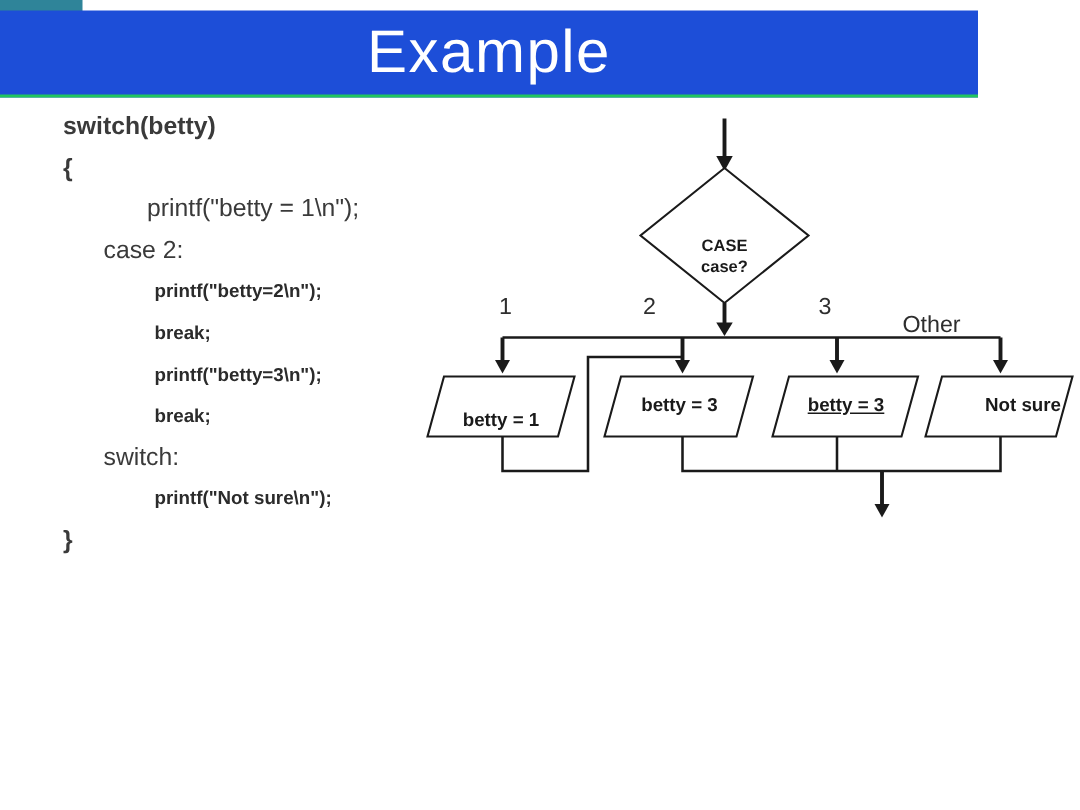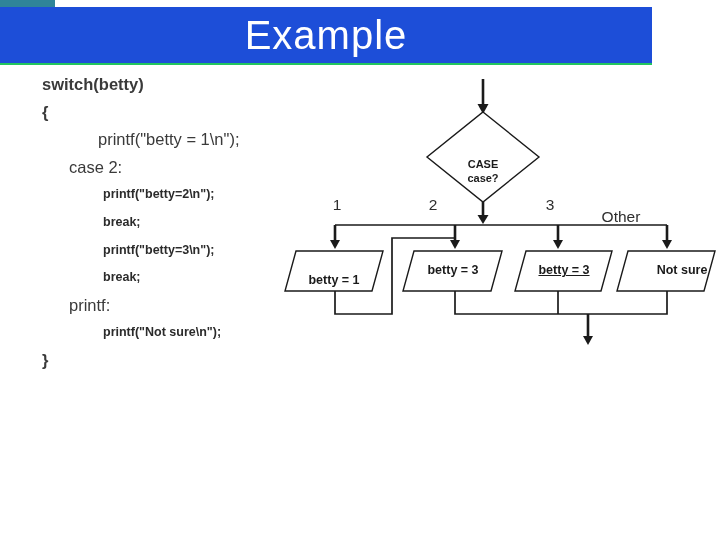--- a/index.html
+++ b/index.html
@@ -54,21 +54,21 @@
 
   <div id="code">
     <div class="ln big i0">switch(betty)</div>
     <div class="ln big i0">{</div>
     <div class="ln big i2">printf("betty = 1\n");</div>
     <div class="ln big i1">case 2:</div>
     <div class="ln sm  i2s">printf("betty=2\n");</div>
     <div class="ln sm  i2s">break;</div>
     <div class="ln sm  i2s">printf("betty=3\n");</div>
     <div class="ln sm  i2s">break;</div>
-    <div class="ln big i1">printf:</div>
+    <div class="ln big i1">switch:</div>
     <div class="ln sm  i2s">printf("Not sure\n");</div>
     <div class="ln big i0">}</div>
   </div>
 
   <svg id="flow-svg" viewBox="0 0 720 540" xmlns="http://www.w3.org/2000/svg">
 
     <line x1="483" y1="79" x2="483" y2="105" stroke="#1a1a1a" stroke-width="2.6"></line>
     <polygon points="477.5,104 488.5,104 483,114" fill="#1a1a1a"></polygon>
 
     <polygon points="483,112 539,157 483,202 427,157" fill="#ffffff" stroke="#1a1a1a" stroke-width="1.4"></polygon>

